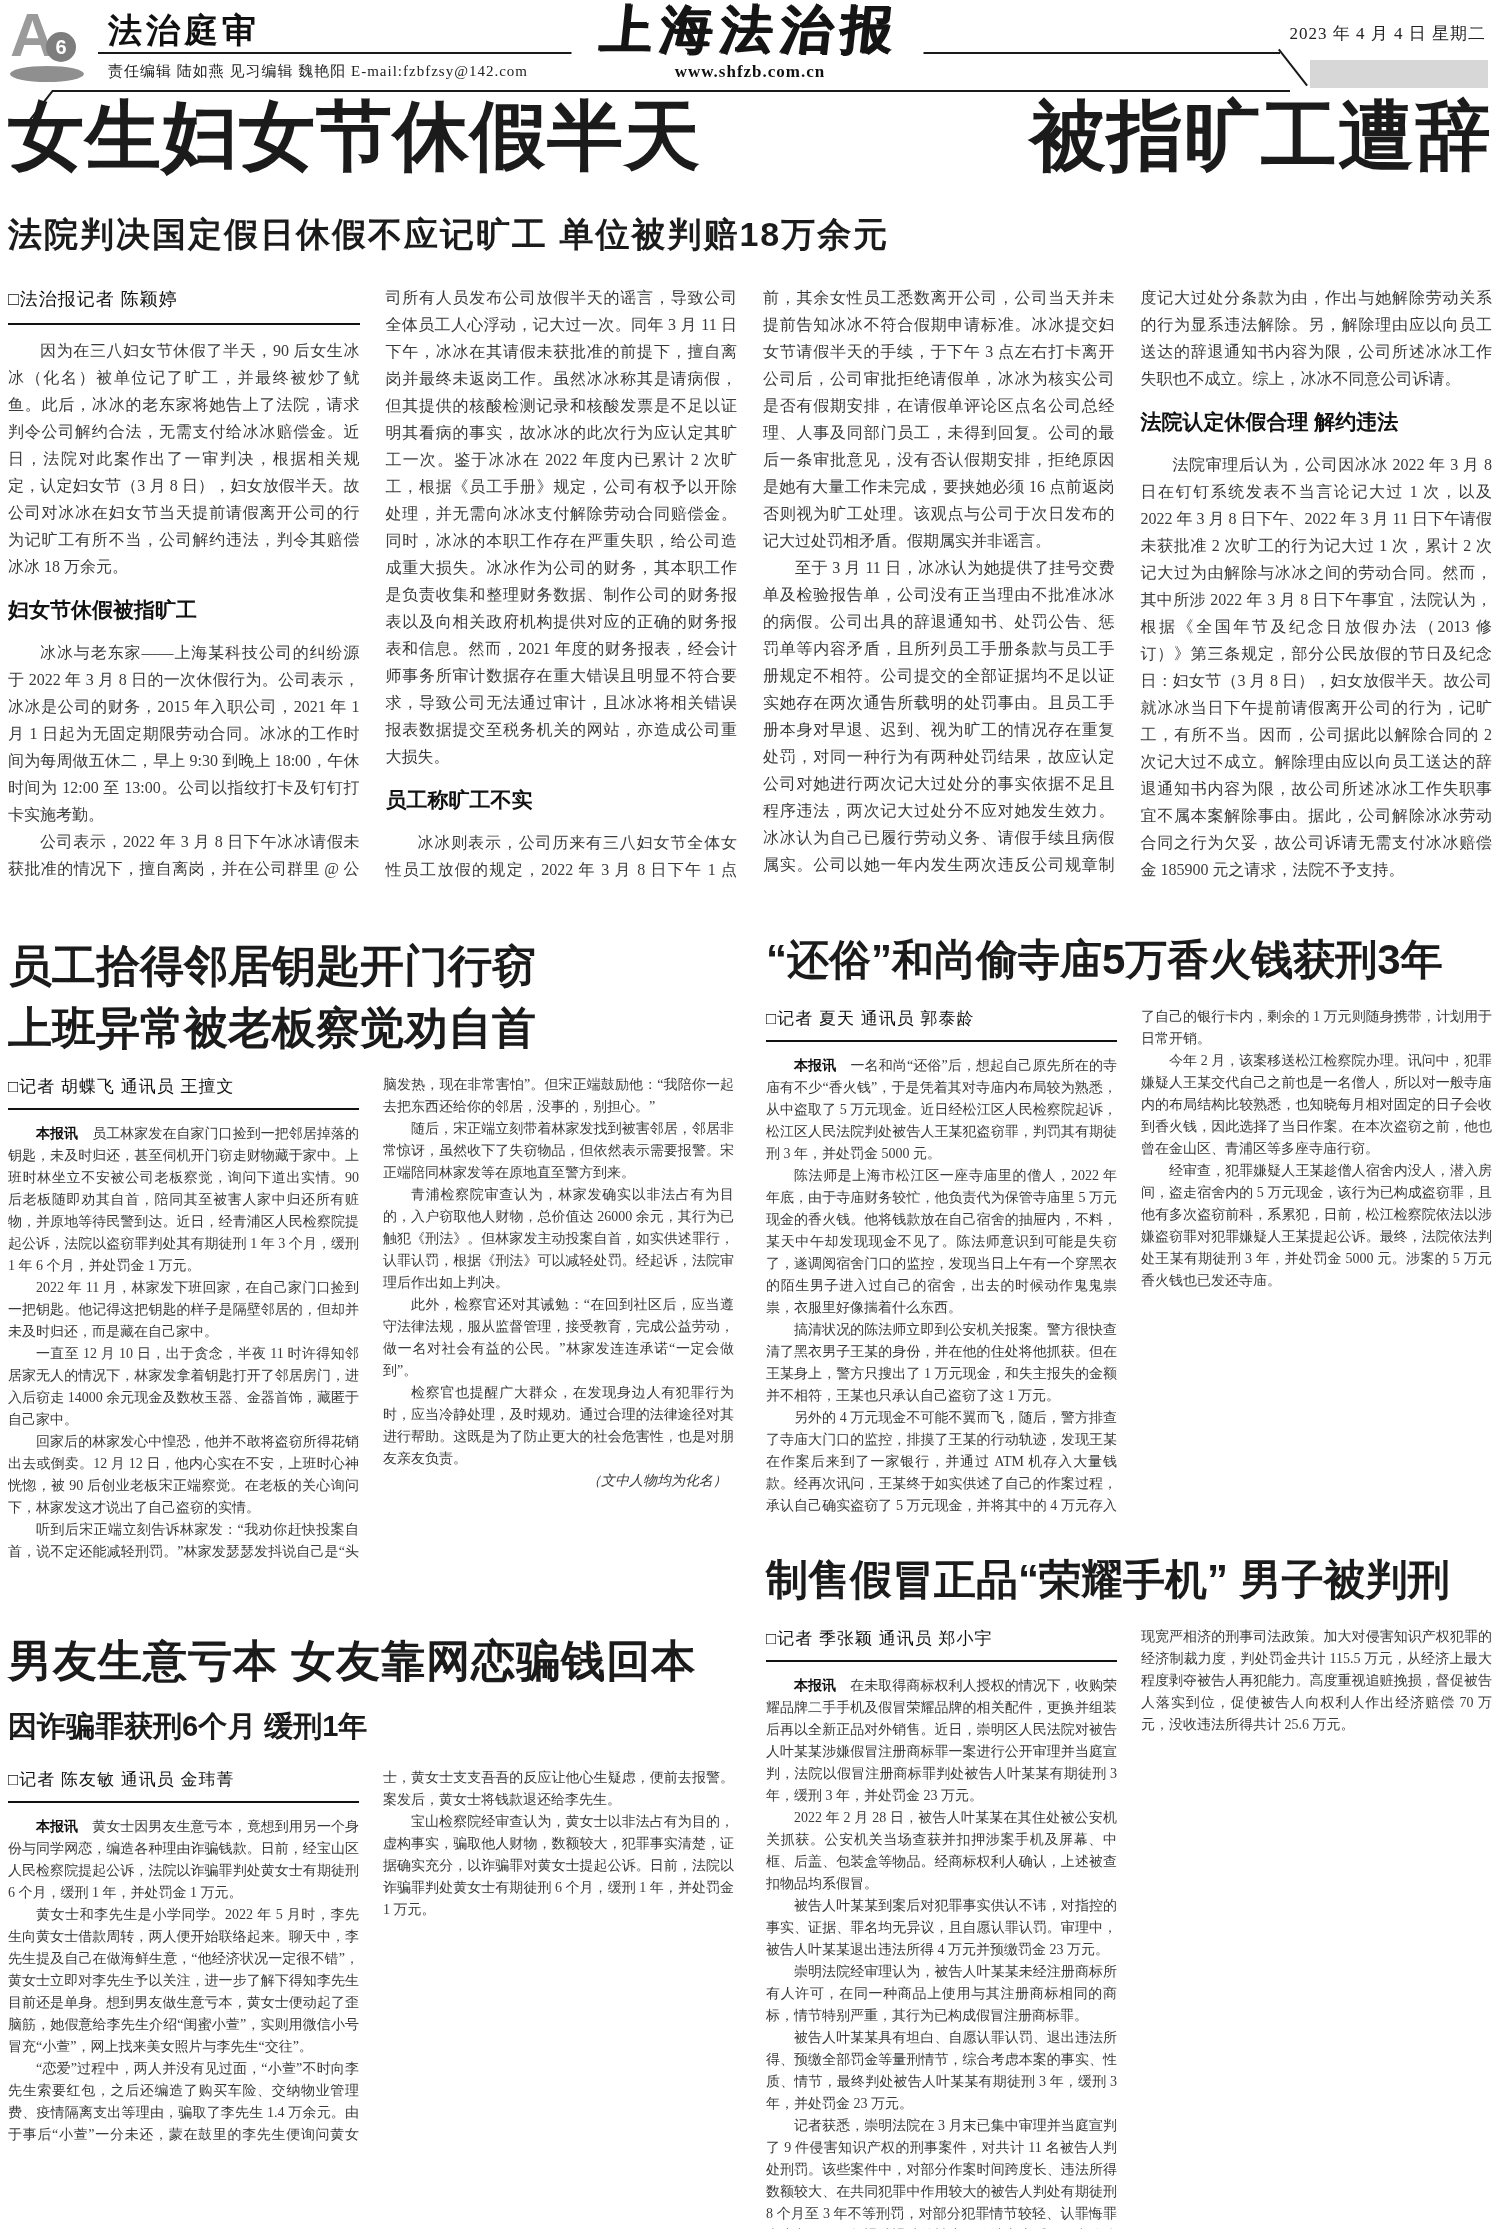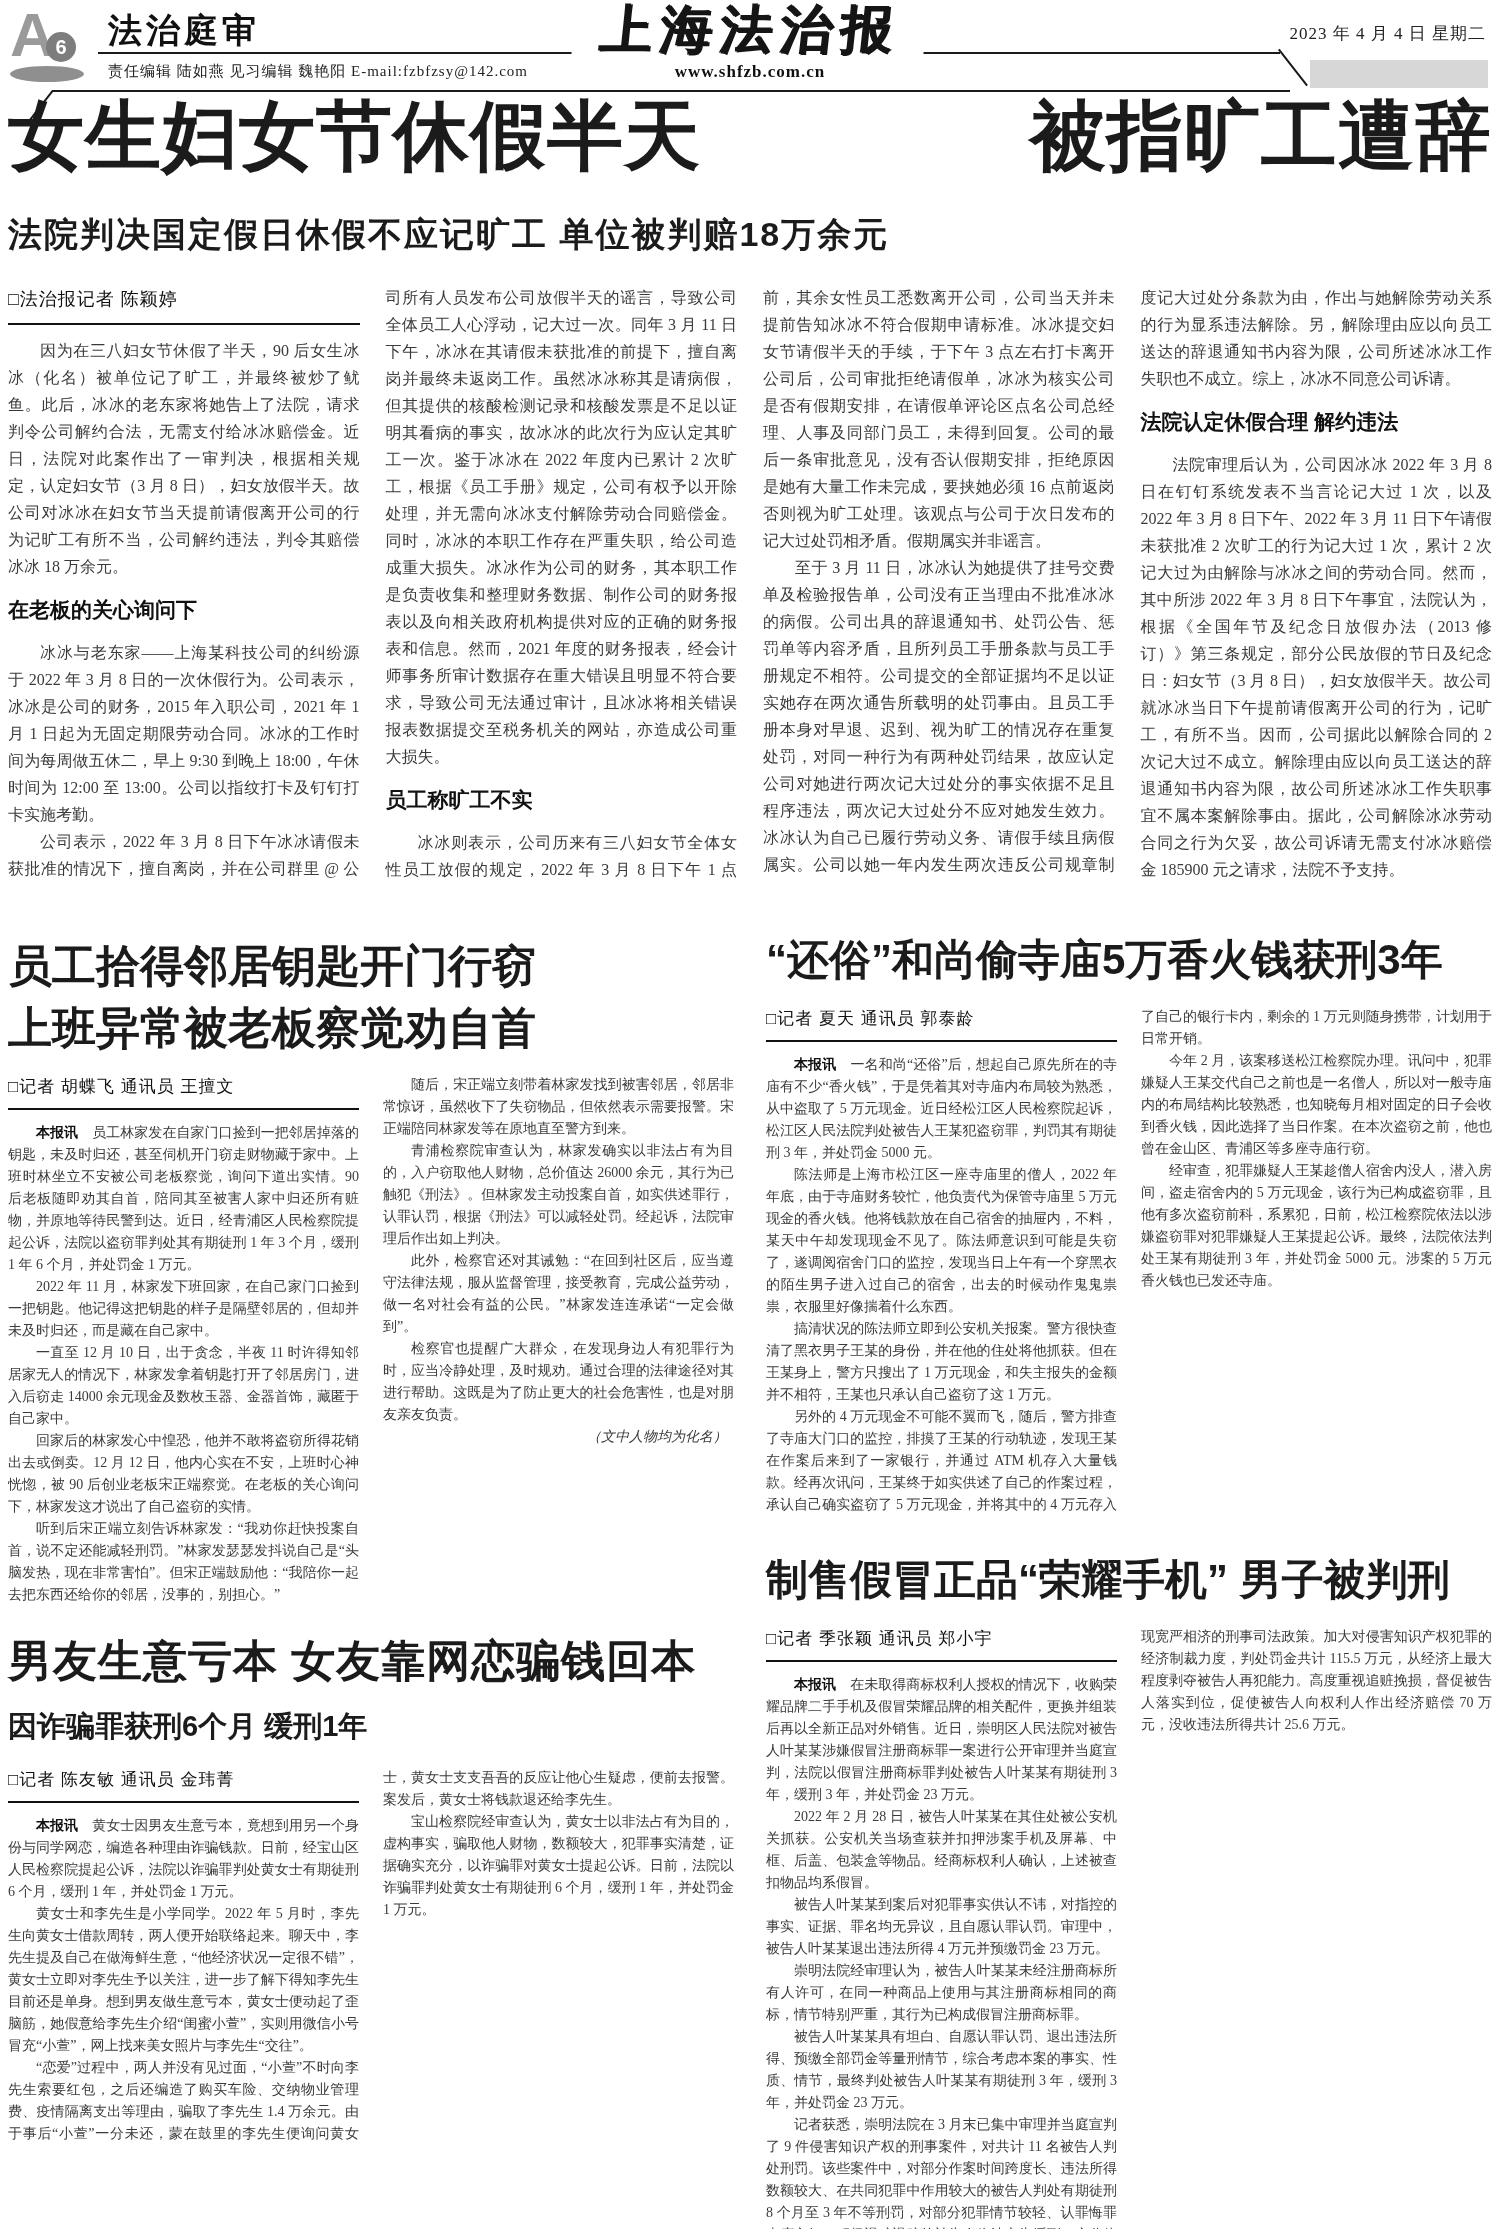--- a/index.html
+++ b/index.html
@@ -29,21 +29,21 @@
   #website{position:absolute;left:50%;top:62px;transform:translateX(-50%);
         font-size:17px;font-weight:bold;color:#111;letter-spacing:1px;}
   #hdr-date{position:absolute;right:14px;top:22px;font-size:17px;color:#222;letter-spacing:1px;}
   #hdr-graybox{position:absolute;right:12px;top:60px;width:178px;height:28px;background:#d7d7d7;}
   
   .hl{font-family:"Liberation Sans",sans-serif;font-weight:900;color:#1b1b1b;}
   .np-byline{font-family:"Liberation Sans",sans-serif;font-weight:normal;font-size:18px;color:#111;
         border-bottom:2px solid #111;padding:2px 0 10px 0;margin:0 0 12px 0;
         break-inside:avoid;letter-spacing:1px;}
   .np-p{margin:0;text-indent:2em;text-align:justify;}
-  .np-lead{font-family:Liberation Mono, monospace;font-weight:bold;color:#111;}
+  .np-lead{font-family:Liberation Sans, sans-serif;font-weight:bold;color:#111;}
   .np-subhead{font-family:"Liberation Sans",sans-serif;font-weight:800;font-size:21px;color:#111;
         text-align:left;margin:16px 0;break-inside:avoid;}
   .np-note{text-align:right;padding-right:0.5em;font-style:italic;}
   
   #top-art{position:absolute;left:8px;top:96px;width:1484px;}
   #top-h1{display:flex;justify-content:space-between;font-size:76px;line-height:1.05;
         letter-spacing:1px;margin-bottom:36px;}
   #top-h2{font-size:34px;letter-spacing:2px;margin-bottom:26px;}
   .body-lg{font-size:16px;line-height:27px;color:#3a3a3a;
         column-count:4;column-gap:26px;column-fill:auto;height:620px;overflow:hidden;}
@@ -90,21 +90,21 @@
 
   <div id="top-art">
     <div id="top-h1" class="hl">
       <span>女生妇女节休假半天</span>
       <span>被指旷工遭辞</span>
     </div>
     <div id="top-h2" class="hl">法院判决国定假日休假不应记旷工  单位被判赔18万余元</div>
     <div class="body-lg">
         <div class="np-byline">□法治报记者  陈颖婷</div>
         <p class="np-p">因为在三八妇女节休假了半天，90 后女生冰冰（化名）被单位记了旷工，并最终被炒了鱿鱼。此后，冰冰的老东家将她告上了法院，请求判令公司解约合法，无需支付给冰冰赔偿金。近日，法院对此案作出了一审判决，根据相关规定，认定妇女节（3 月 8 日），妇女放假半天。故公司对冰冰在妇女节当天提前请假离开公司的行为记旷工有所不当，公司解约违法，判令其赔偿冰冰 18 万余元。</p>
-        <div class="np-subhead">在老板的关心询问下</div>
+        <div class="np-subhead">妇女节休假被指旷工</div>
         <p class="np-p">冰冰与老东家——上海某科技公司的纠纷源于 2022 年 3 月 8 日的一次休假行为。公司表示，冰冰是公司的财务，2015 年入职公司，2021 年 1 月 1 日起为无固定期限劳动合同。冰冰的工作时间为每周做五休二，早上 9:30 到晚上 18:00，午休时间为 12:00 至 13:00。公司以指纹打卡及钉钉打卡实施考勤。</p>
         <p class="np-p">公司表示，2022 年 3 月 8 日下午冰冰请假未获批准的情况下，擅自离岗，并在公司群里 @ 公司所有人员发布公司放假半天的谣言，导致公司全体员工人心浮动，记大过一次。同年 3 月 11 日下午，冰冰在其请假未获批准的前提下，擅自离岗并最终未返岗工作。虽然冰冰称其是请病假，但其提供的核酸检测记录和核酸发票是不足以证明其看病的事实，故冰冰的此次行为应认定其旷工一次。鉴于冰冰在 2022 年度内已累计 2 次旷工，根据《员工手册》规定，公司有权予以开除处理，并无需向冰冰支付解除劳动合同赔偿金。同时，冰冰的本职工作存在严重失职，给公司造成重大损失。冰冰作为公司的财务，其本职工作是负责收集和整理财务数据、制作公司的财务报表以及向相关政府机构提供对应的正确的财务报表和信息。然而，2021 年度的财务报表，经会计师事务所审计数据存在重大错误且明显不符合要求，导致公司无法通过审计，且冰冰将相关错误报表数据提交至税务机关的网站，亦造成公司重大损失。</p>
         <div class="np-subhead">员工称旷工不实</div>
         <p class="np-p">冰冰则表示，公司历来有三八妇女节全体女性员工放假的规定，2022 年 3 月 8 日下午 1 点前，其余女性员工悉数离开公司，公司当天并未提前告知冰冰不符合假期申请标准。冰冰提交妇女节请假半天的手续，于下午 3 点左右打卡离开公司后，公司审批拒绝请假单，冰冰为核实公司是否有假期安排，在请假单评论区点名公司总经理、人事及同部门员工，未得到回复。公司的最后一条审批意见，没有否认假期安排，拒绝原因是她有大量工作未完成，要挟她必须 16 点前返岗否则视为旷工处理。该观点与公司于次日发布的记大过处罚相矛盾。假期属实并非谣言。</p>
         <p class="np-p">至于 3 月 11 日，冰冰认为她提供了挂号交费单及检验报告单，公司没有正当理由不批准冰冰的病假。公司出具的辞退通知书、处罚公告、惩罚单等内容矛盾，且所列员工手册条款与员工手册规定不相符。公司提交的全部证据均不足以证实她存在两次通告所载明的处罚事由。且员工手册本身对早退、迟到、视为旷工的情况存在重复处罚，对同一种行为有两种处罚结果，故应认定公司对她进行两次记大过处分的事实依据不足且程序违法，两次记大过处分不应对她发生效力。冰冰认为自己已履行劳动义务、请假手续且病假属实。公司以她一年内发生两次违反公司规章制度记大过处分条款为由，作出与她解除劳动关系的行为显系违法解除。另，解除理由应以向员工送达的辞退通知书内容为限，公司所述冰冰工作失职也不成立。综上，冰冰不同意公司诉请。</p>
         <div class="np-subhead">法院认定休假合理  解约违法</div>
         <p class="np-p">法院审理后认为，公司因冰冰 2022 年 3 月 8 日在钉钉系统发表不当言论记大过 1 次，以及 2022 年 3 月 8 日下午、2022 年 3 月 11 日下午请假未获批准 2 次旷工的行为记大过 1 次，累计 2 次记大过为由解除与冰冰之间的劳动合同。然而，其中所涉 2022 年 3 月 8 日下午事宜，法院认为，根据《全国年节及纪念日放假办法（2013 修订）》第三条规定，部分公民放假的节日及纪念日：妇女节（3 月 8 日），妇女放假半天。故公司就冰冰当日下午提前请假离开公司的行为，记旷工，有所不当。因而，公司据此以解除合同的 2 次记大过不成立。解除理由应以向员工送达的辞退通知书内容为限，故公司所述冰冰工作失职事宜不属本案解除事由。据此，公司解除冰冰劳动合同之行为欠妥，故公司诉请无需支付冰冰赔偿金 185900 元之请求，法院不予支持。</p>
       </div>
   </div>
 

